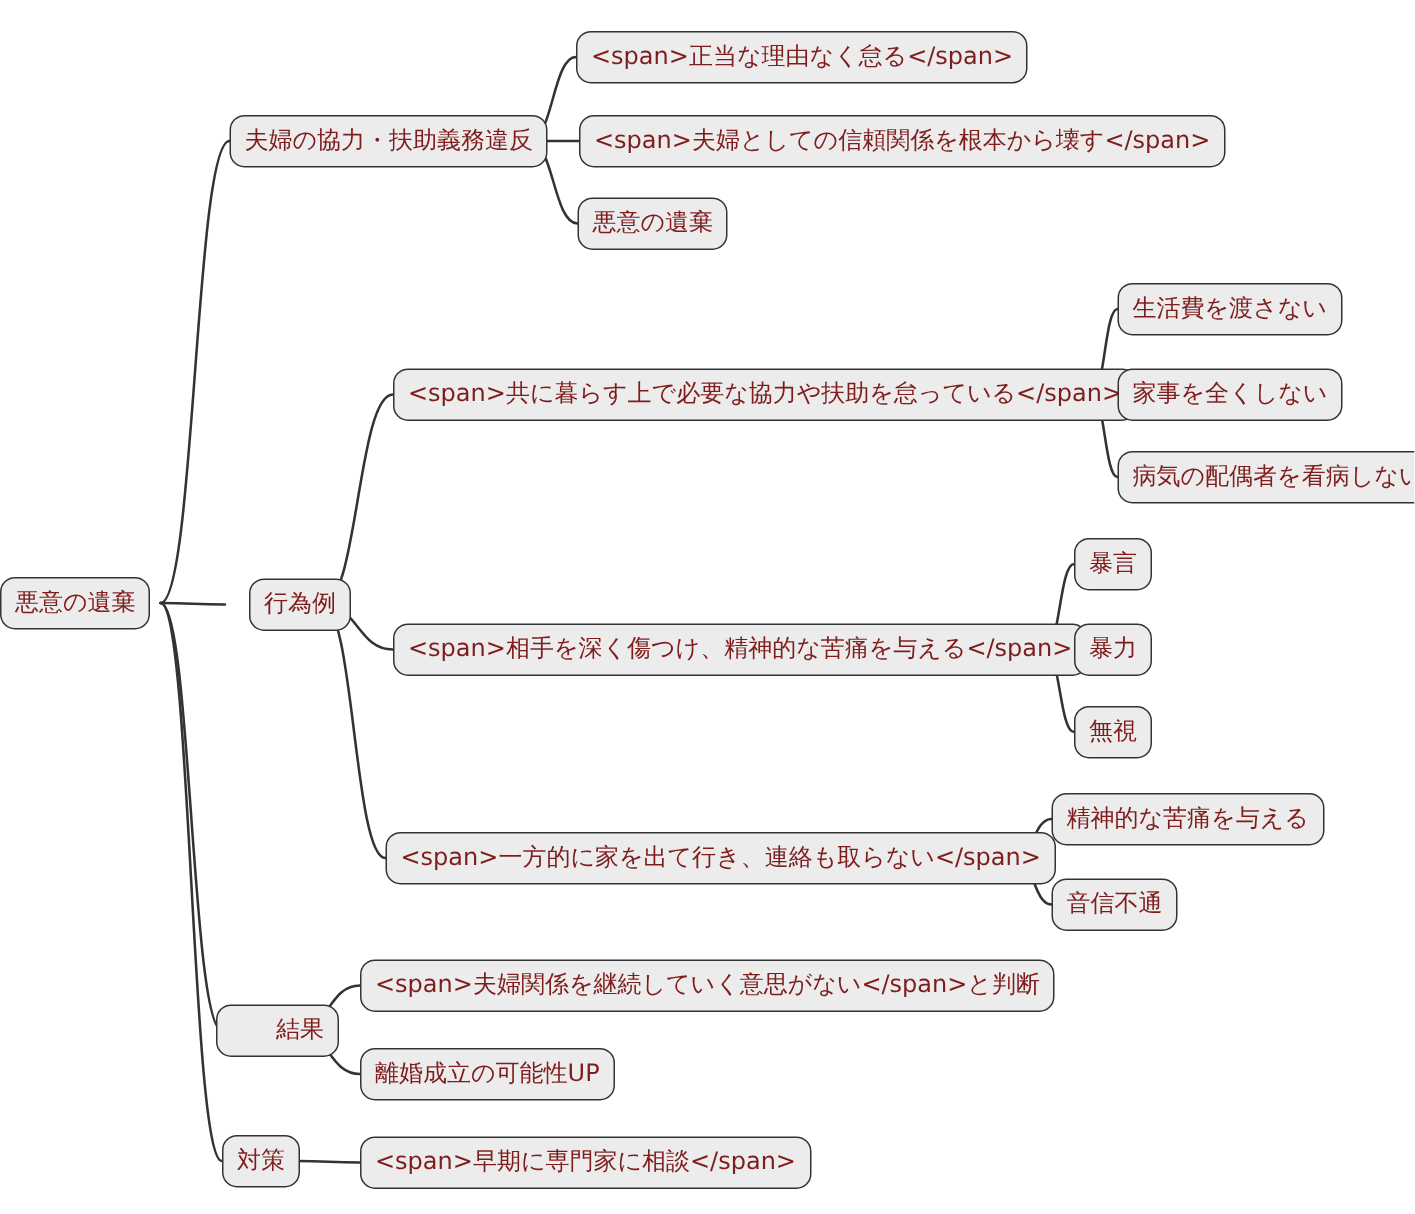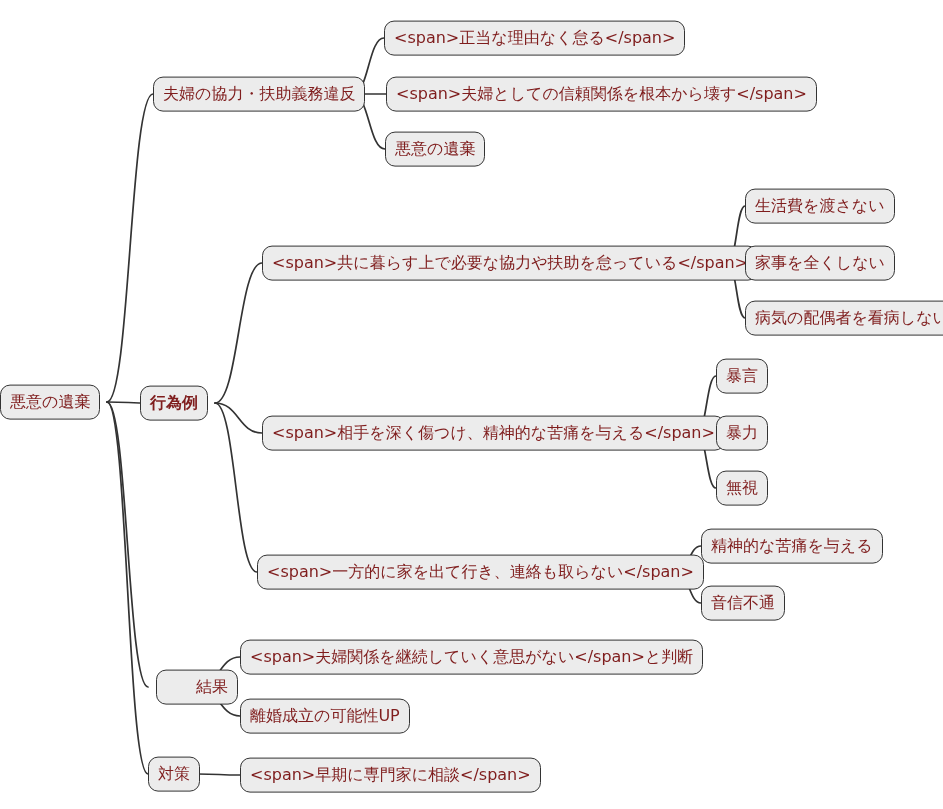--- a/index.html
+++ b/index.html
@@ -72,31 +72,31 @@
       <path d="M 198 687 C 219 687, 219 716, 240 716"></path>
       <path d="M 107 402 C 127.5 402, 127.5 774, 148 774"></path>
       <path d="M 198 774 C 219 774, 219 775, 240 775"></path>
     </svg>
   <div id="nodes">
       <div class="node" style="left: 0; top: 402px; text-align: center;">悪意の遺棄</div>
       <div class="node" style="left: 153px; top: 94px; text-align: center;">夫婦の協力・扶助義務違反</div>
       <div class="node" style="left: 384px; top: 38px;">&lt;span&gt;正当な理由なく怠る&lt;/span&gt;</div>
       <div class="node" style="left: 386px; top: 94px;">&lt;span&gt;夫婦としての信頼関係を根本から壊す&lt;/span&gt;</div>
       <div class="node" style="left: 385px; top: 149px;">悪意の遺棄</div>
-      <div class="node" style="left: 140px; top: 403px; font-weight: bold;">行為例</div>
+      <div class="node" style="left: 166px; top: 403px;">行為例</div>
       <div class="node" style="left: 262px; top: 263px;">&lt;span&gt;共に暮らす上で必要な協力や扶助を怠っている&lt;/span&gt;</div>
       <div class="node" style="left: 745px; top: 206px;">生活費を渡さない</div>
       <div class="node" style="left: 745px; top: 263px;">家事を全くしない</div>
       <div class="node" style="left: 745px; top: 318px;">病気の配偶者を看病しない</div>
       <div class="node" style="left: 262px; top: 433px;">&lt;span&gt;相手を深く傷つけ、精神的な苦痛を与える&lt;/span&gt;</div>
       <div class="node" style="left: 716px; top: 376px;">暴言</div>
       <div class="node" style="left: 716px; top: 433px; text-align: right;">暴力</div>
       <div class="node" style="left: 716px; top: 488px;">無視</div>
       <div class="node" style="left: 257px; top: 572px;">&lt;span&gt;一方的に家を出て行き、連絡も取らない&lt;/span&gt;</div>
       <div class="node" style="left: 701px; top: 546px;">精神的な苦痛を与える</div>
       <div class="node" style="left: 701px; top: 603px;">音信不通</div>
-      <div class="node" style="left: 156px; top: 687px; padding-left: 39px;">結果</div>
+      <div class="node" style="left: 144px; top: 687px; padding-left: 39px;">結果</div>
       <div class="node" style="left: 240px; top: 657px;">&lt;span&gt;夫婦関係を継続していく意思がない&lt;/span&gt;と判断</div>
       <div class="node" style="left: 240px; top: 716px;">離婚成立の可能性UP</div>
       <div class="node" style="left: 148px; top: 774px;">対策</div>
       <div class="node" style="left: 240px; top: 775px;">&lt;span&gt;早期に専門家に相談&lt;/span&gt;</div>
     </div>
 </div>
 
 </body></html>

